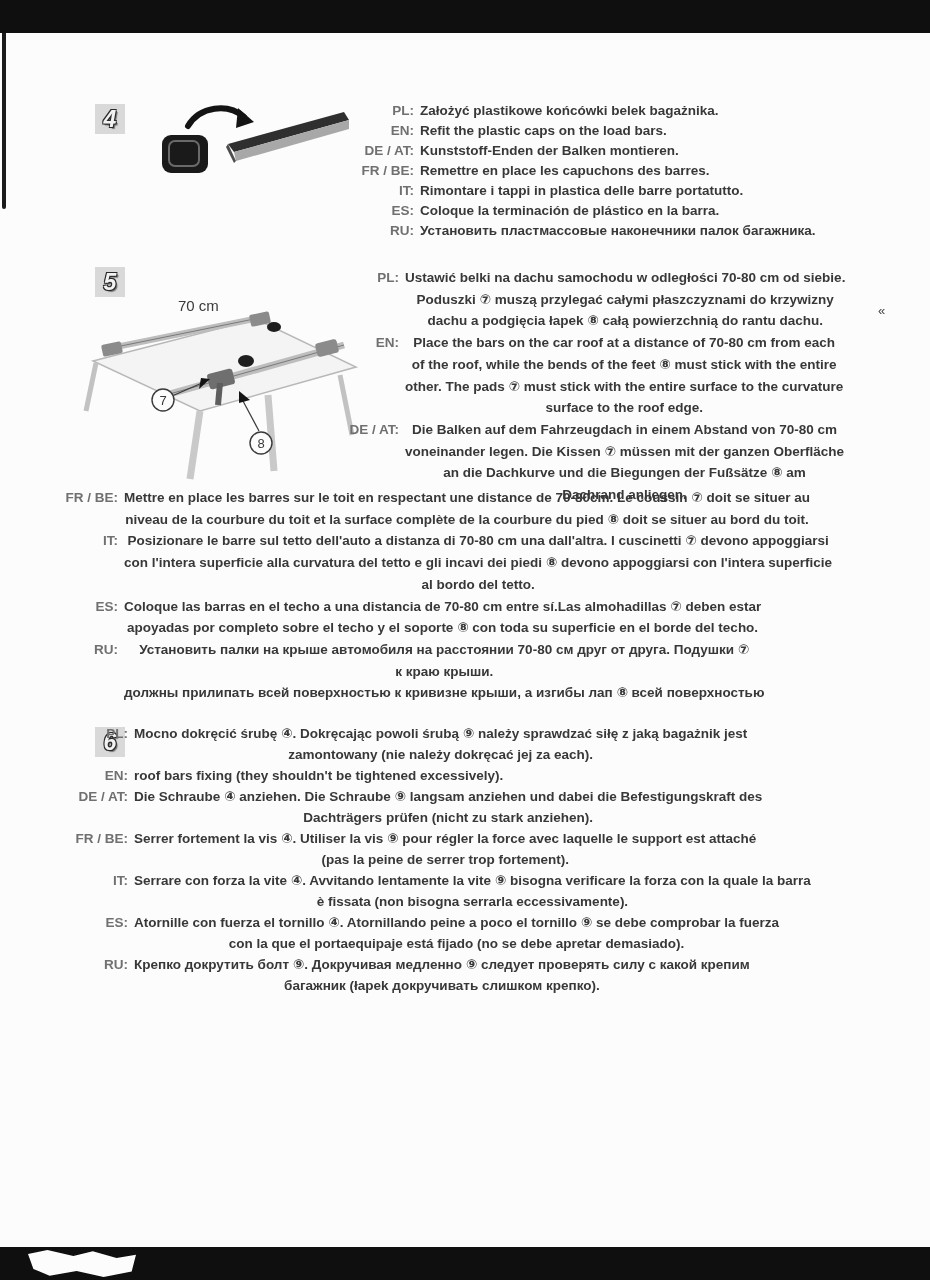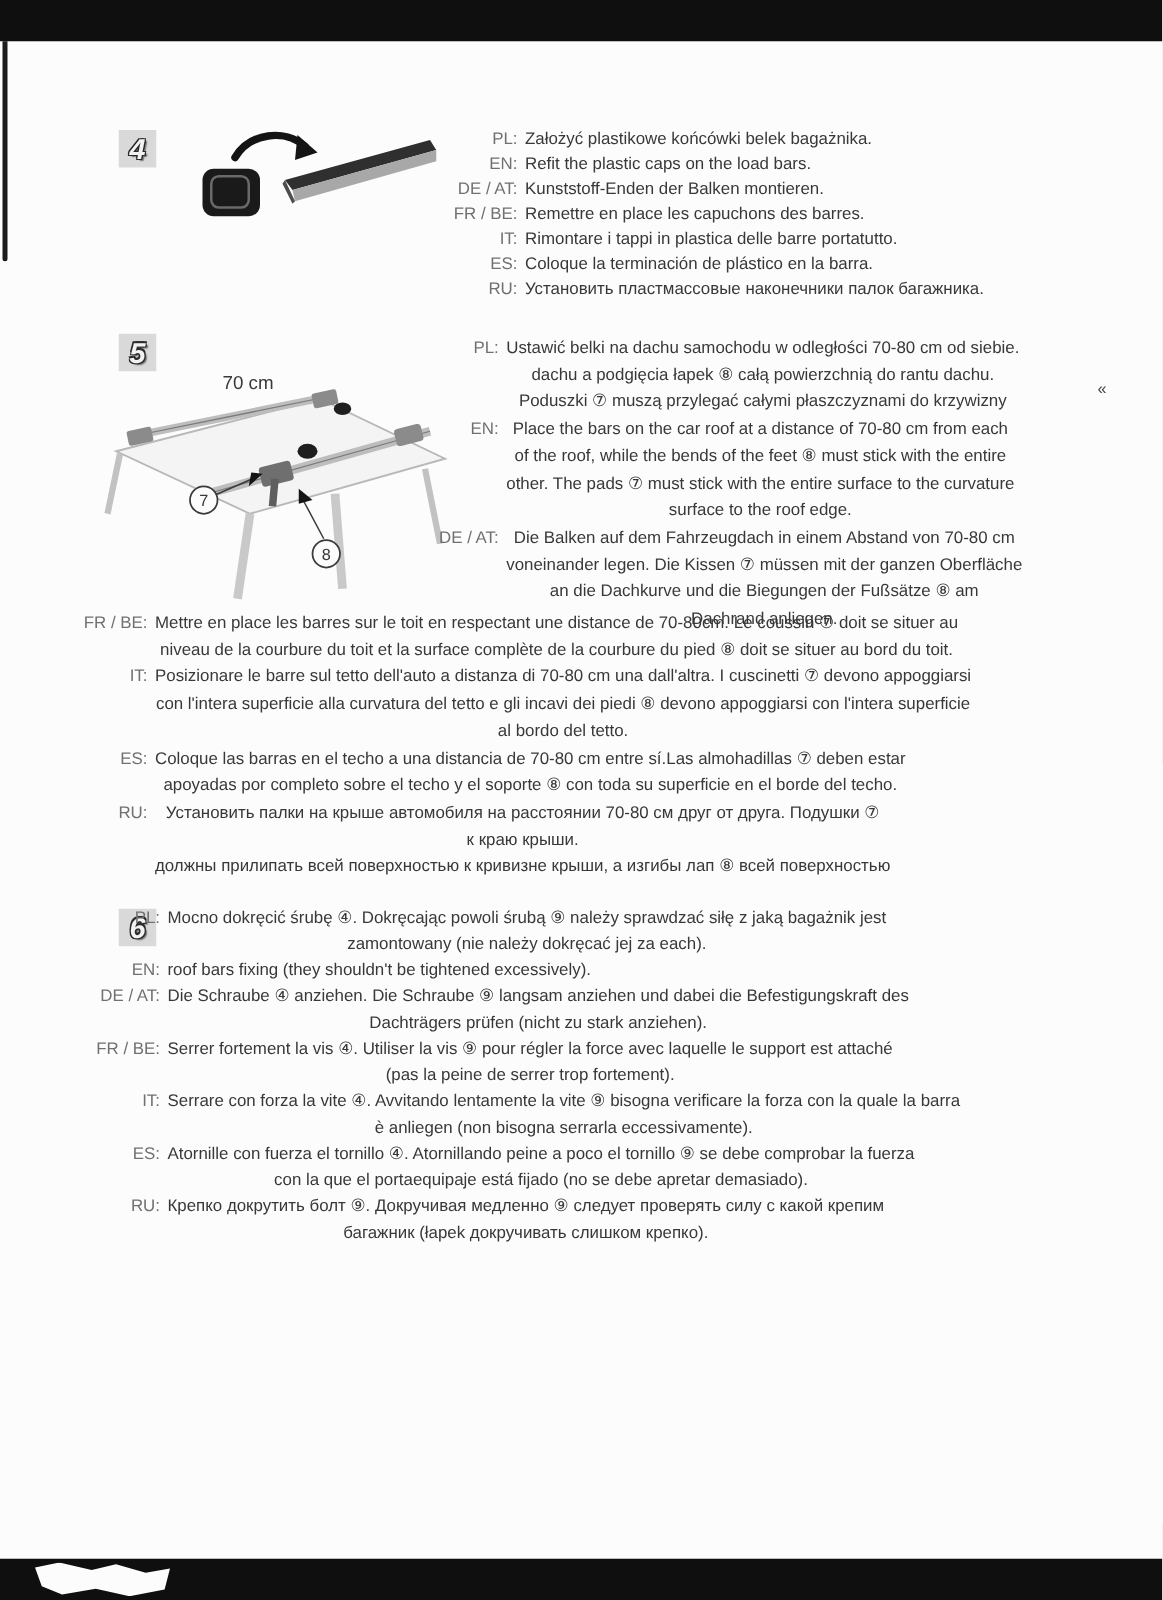--- a/index.html
+++ b/index.html
@@ -30,21 +30,21 @@
     font-size:23px; font-weight:bold; font-style:italic;
     color:#f2f2f2;
     text-shadow:-1px -1px 0 #2a2a2a, 1px -1px 0 #2a2a2a, -1px 1px 0 #2a2a2a, 1px 1px 0 #2a2a2a, 2px 2px 1px #777;
   }
 
   
   .entries { position:absolute; font-size:13.5px; }
   .entries.lh20 { line-height:20px; }
   .entries.lh215 { line-height:21.7px; }
   .entries.lh21 { line-height:21px; }
-  .entry-row { display:flex; align-items:flex-start; }
+  .entry-row { display:flex; align-items:flex-start;font-weight:bold; }
   .entry-label { flex:none; text-align:right; color:#707070; padding-right:6px; white-space:nowrap; }
   .labw62 .entry-label { width:62px; }
   .labw58 .entry-label { width:58px; }
   .labw56 .entry-label { width:56px; }
   .entry-text { color:#383838; }
   .text-line { white-space:nowrap;text-align:center; }
 
   .figure { position:absolute; }
   .stray-mark { position:absolute; left:878px; top:303px; font-size:13px; color:#444; }
 </style>
@@ -158,22 +158,22 @@
     <polygon points="161,108 172,117 161,120" fill="#141414"></polygon>
     <circle cx="183" cy="160" r="11" fill="#fcfcfc" stroke="#3a3a3a" stroke-width="1.4"></circle>
     <text x="183" y="165" font-size="13" fill="#3a3a3a" text-anchor="middle">8</text>
   </svg>
 
   <div class="entries lh215 labw62" style="left:337px; top:267px; width:560px;">
       <div class="entry-row">
         <div class="entry-label">PL:</div>
         <div class="entry-text">
           <div class="text-line">Ustawić belki na dachu samochodu w odległości 70-80 cm od siebie.</div>
+          <div class="text-line">Poduszki ⑦ muszą przylegać całymi płaszczyznami do krzywizny</div>
           <div class="text-line">dachu a podgięcia łapek ⑧ całą powierzchnią do rantu dachu.</div>
-          <div class="text-line">Poduszki ⑦ muszą przylegać całymi płaszczyznami do krzywizny</div>
         </div>
       </div>
       <div class="entry-row">
         <div class="entry-label">EN:</div>
         <div class="entry-text">
           <div class="text-line">Place the bars on the car roof at a distance of 70-80 cm from each</div>
           <div class="text-line">of the roof, while the bends of the feet ⑧ must stick with the entire</div>
           <div class="text-line">other. The pads ⑦ must stick with the entire surface to the curvature</div>
           <div class="text-line">surface to the roof edge.</div>
         </div>
@@ -251,21 +251,21 @@
         <div class="entry-label">FR / BE:</div>
         <div class="entry-text">
           <div class="text-line">Serrer fortement la vis ④. Utiliser la vis ⑨ pour régler la force avec laquelle le support est attaché</div>
           <div class="text-line">(pas la peine de serrer trop fortement).</div>
         </div>
       </div>
       <div class="entry-row">
         <div class="entry-label">IT:</div>
         <div class="entry-text">
           <div class="text-line">Serrare con forza la vite ④. Avvitando lentamente la vite ⑨ bisogna verificare la forza con la quale la barra</div>
-          <div class="text-line">è anliegen (non bisogna serrarla eccessivamente).</div>
+          <div class="text-line">è fissata (non bisogna serrarla eccessivamente).</div>
         </div>
       </div>
       <div class="entry-row">
         <div class="entry-label">ES:</div>
         <div class="entry-text">
           <div class="text-line">Atornille con fuerza el tornillo ④. Atornillando peine a poco el tornillo ⑨ se debe comprobar la fuerza</div>
           <div class="text-line">con la que el portaequipaje está fijado (no se debe apretar demasiado).</div>
         </div>
       </div>
       <div class="entry-row">

